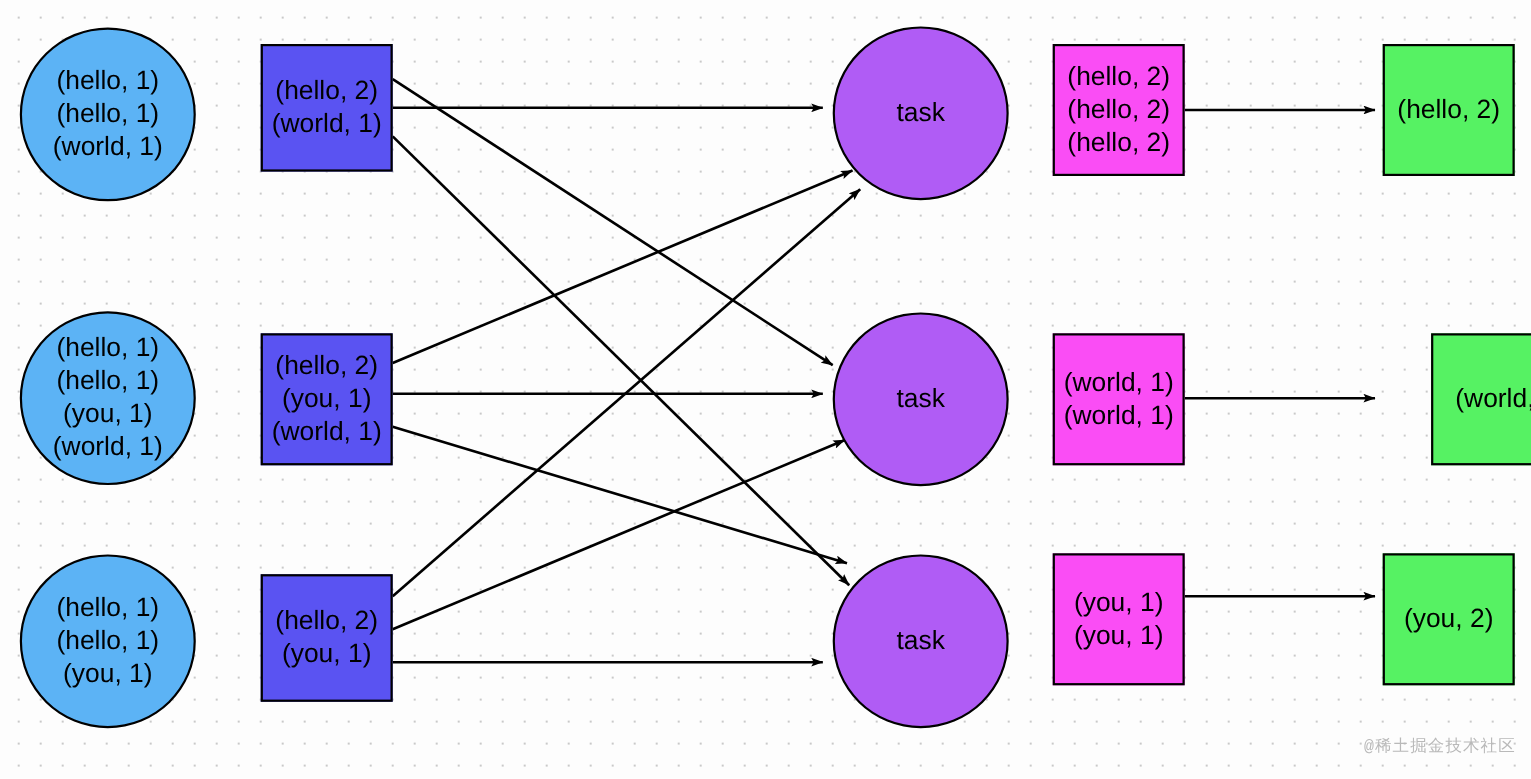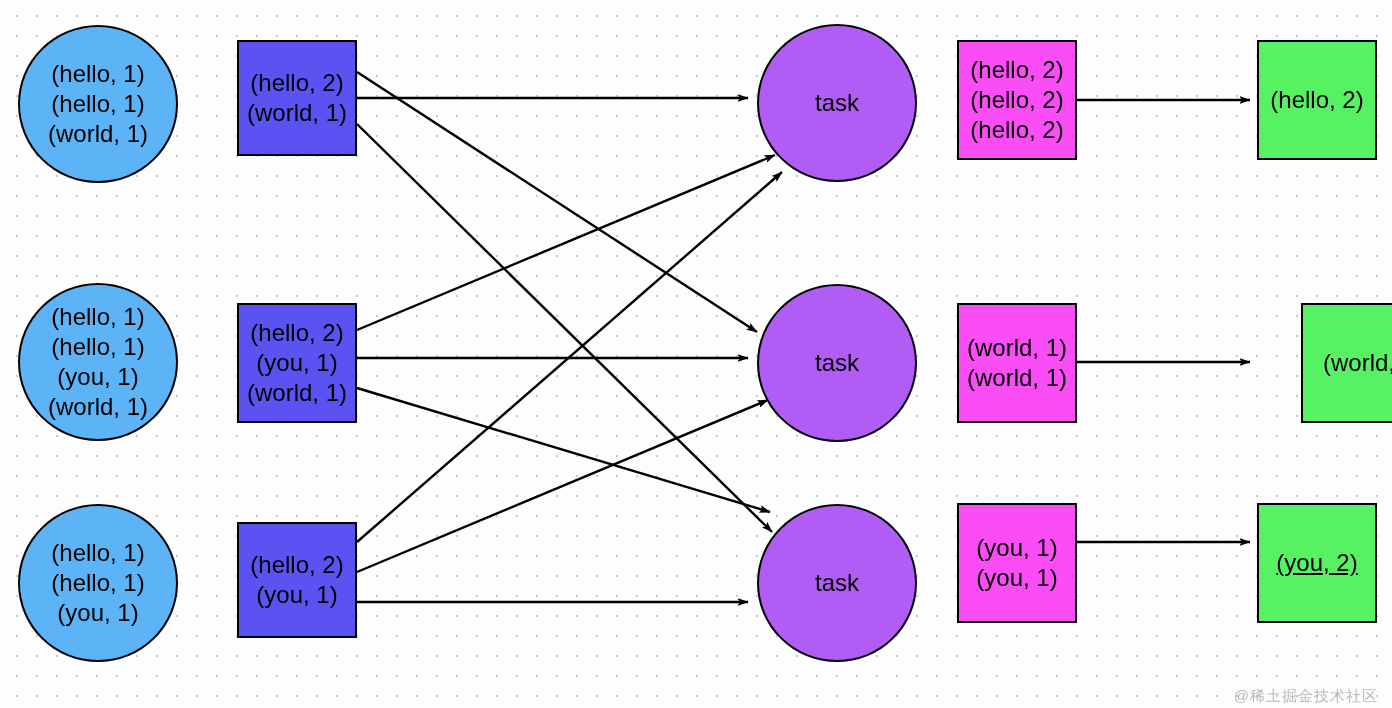--- a/index.html
+++ b/index.html
@@ -45,25 +45,25 @@
   }
   .rect-node {
     border-radius: 0;
   }
   .node .line {
     display: block;
   }
   .watermark {
     position: absolute;
     right: 14px;
-    bottom: 2px;
+    bottom: 20px;
     font-size: 15px;
     color: #b9b9b9;
     letter-spacing: 1px;
-    font-family: Liberation Sans, sans-serif;
+    font-family: Liberation Mono, monospace;
     user-select: none;
     margin-left: 16px;
   }
 </style>
 </head>
 <body>
 
 <div id="canvas">
 
   <svg id="edges" viewBox="0 0 1392 708">
@@ -178,19 +178,19 @@
   </div>
 
   <div class="node rect-node" style="left:1257px; top:40px; width:120px; height:120px; background:#56f263;">
     <span class="line">(hello, 2)</span>
   </div>
 
   <div class="node rect-node" style="left:1257px; top:303px; width:144px; height:120px; background:#56f263;margin-left:44px;">
     <span class="line">(world, 2)</span>
   </div>
 
-  <div class="node rect-node" style="left:1257px; top:503px; width:120px; height:120px; background:#56f263;text-decoration:underline;">
+  <div class="node rect-node" style="left:1257px; top:503px; width:120px; height:120px; background:#56f263;">
     <span class="line">(you, 2)</span>
   </div>
 
   <div class="watermark">@稀土掘金技术社区</div>
 
 </div>
 
 </body></html>

